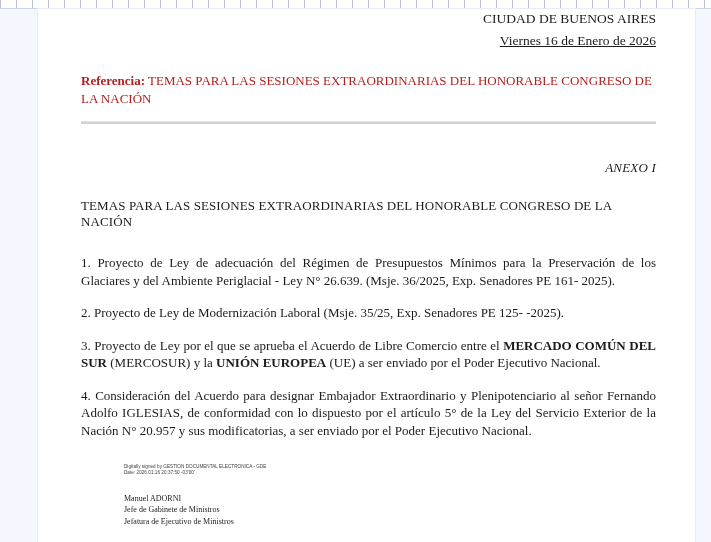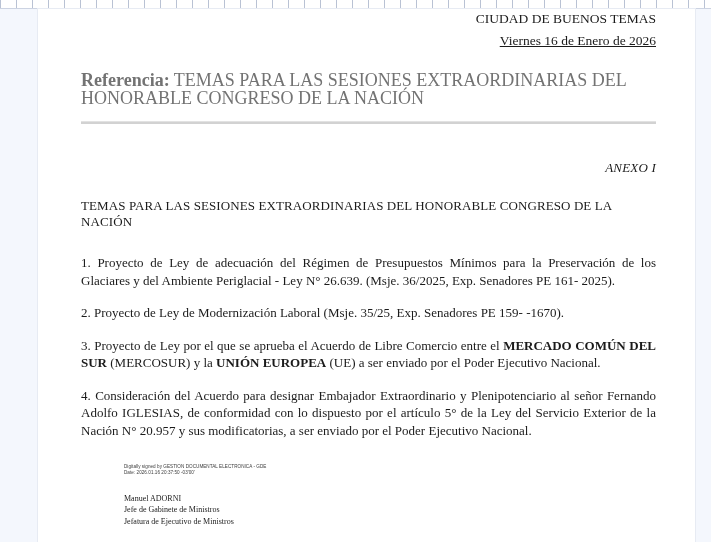--- a/index.html
+++ b/index.html
@@ -76,23 +76,23 @@
     font-size: 13.5px;
     line-height: 19px;
     color: #1b1b1b;
     padding-top: 0px;
   }
   .header-block .city { display: block; }
   .header-block .date { display: block; margin-top: 3px; text-decoration: underline; }
 
   .referencia {
     margin-top: 22px;
-    font-size: 18px;
+    font-size: 13px;
     line-height: 17.5px;
-    color: #737373;
+    color: #b91c1c;
     text-align: left;
   }
   .referencia .ref-label {
     font-weight: bold;
   }
 
   .rule {
     margin-top: 14px;
     height: 2px;
     background: #d2d2d2;
@@ -176,39 +176,39 @@
     <div class="ticks"></div>
     <div class="ruler-baseline"></div>
   </div>
 
   <div id="right-gutter"></div>
 
   <div id="page">
     <div class="doc-body">
 
       <div class="header-block">
-        <span class="city">CIUDAD DE BUENOS TEMAS</span>
+        <span class="city">CIUDAD DE BUENOS AIRES</span>
         <span class="date">Viernes 16 de Enero de 2026</span>
       </div>
 
       <div class="referencia">
         <span class="ref-label">Referencia:</span><span> TEMAS PARA LAS SESIONES EXTRAORDINARIAS DEL HONORABLE CONGRESO DE LA NACIÓN</span>
       </div>
 
       <div class="rule"></div>
 
       <div class="anexo">ANEXO I</div>
 
       <div class="doc-title">TEMAS PARA LAS SESIONES EXTRAORDINARIAS DEL HONORABLE CONGRESO DE LA NACIÓN</div>
 
       <div class="items">
 
         <div class="item justified">1. Proyecto de Ley de adecuación del Régimen de Presupuestos Mínimos para la Preservación de los Glaciares y del Ambiente Periglacial - Ley N° 26.639. (Msje. 36/2025, Exp. Senadores PE 161- 2025).</div>
 
-        <div class="item">2. Proyecto de Ley de Modernización Laboral (Msje. 35/25, Exp. Senadores  PE 159- -1670).</div>
+        <div class="item">2. Proyecto de Ley de Modernización Laboral (Msje. 35/25, Exp. Senadores  PE 125- -2025).</div>
 
         <div class="item justified"><span>3. Proyecto de Ley por el que se aprueba el Acuerdo de Libre Comercio entre el </span><b>MERCADO COMÚN DEL SUR</b><span> (MERCOSUR) y la </span><b>UNIÓN EUROPEA</b><span> (UE) a ser enviado por el Poder Ejecutivo Nacional.</span></div>
 
         <div class="item justified">4. Consideración del Acuerdo para designar Embajador Extraordinario y Plenipotenciario al señor Fernando Adolfo IGLESIAS, de conformidad con lo dispuesto por el artículo 5° de la Ley del Servicio Exterior de la Nación N° 20.957 y sus modificatorias, a ser enviado por el Poder Ejecutivo Nacional.</div>
 
       </div>
 
       <div class="signature">
         <div class="sig-stamp">
           <span>Digitally signed by GESTION DOCUMENTAL ELECTRONICA - GDE</span>

